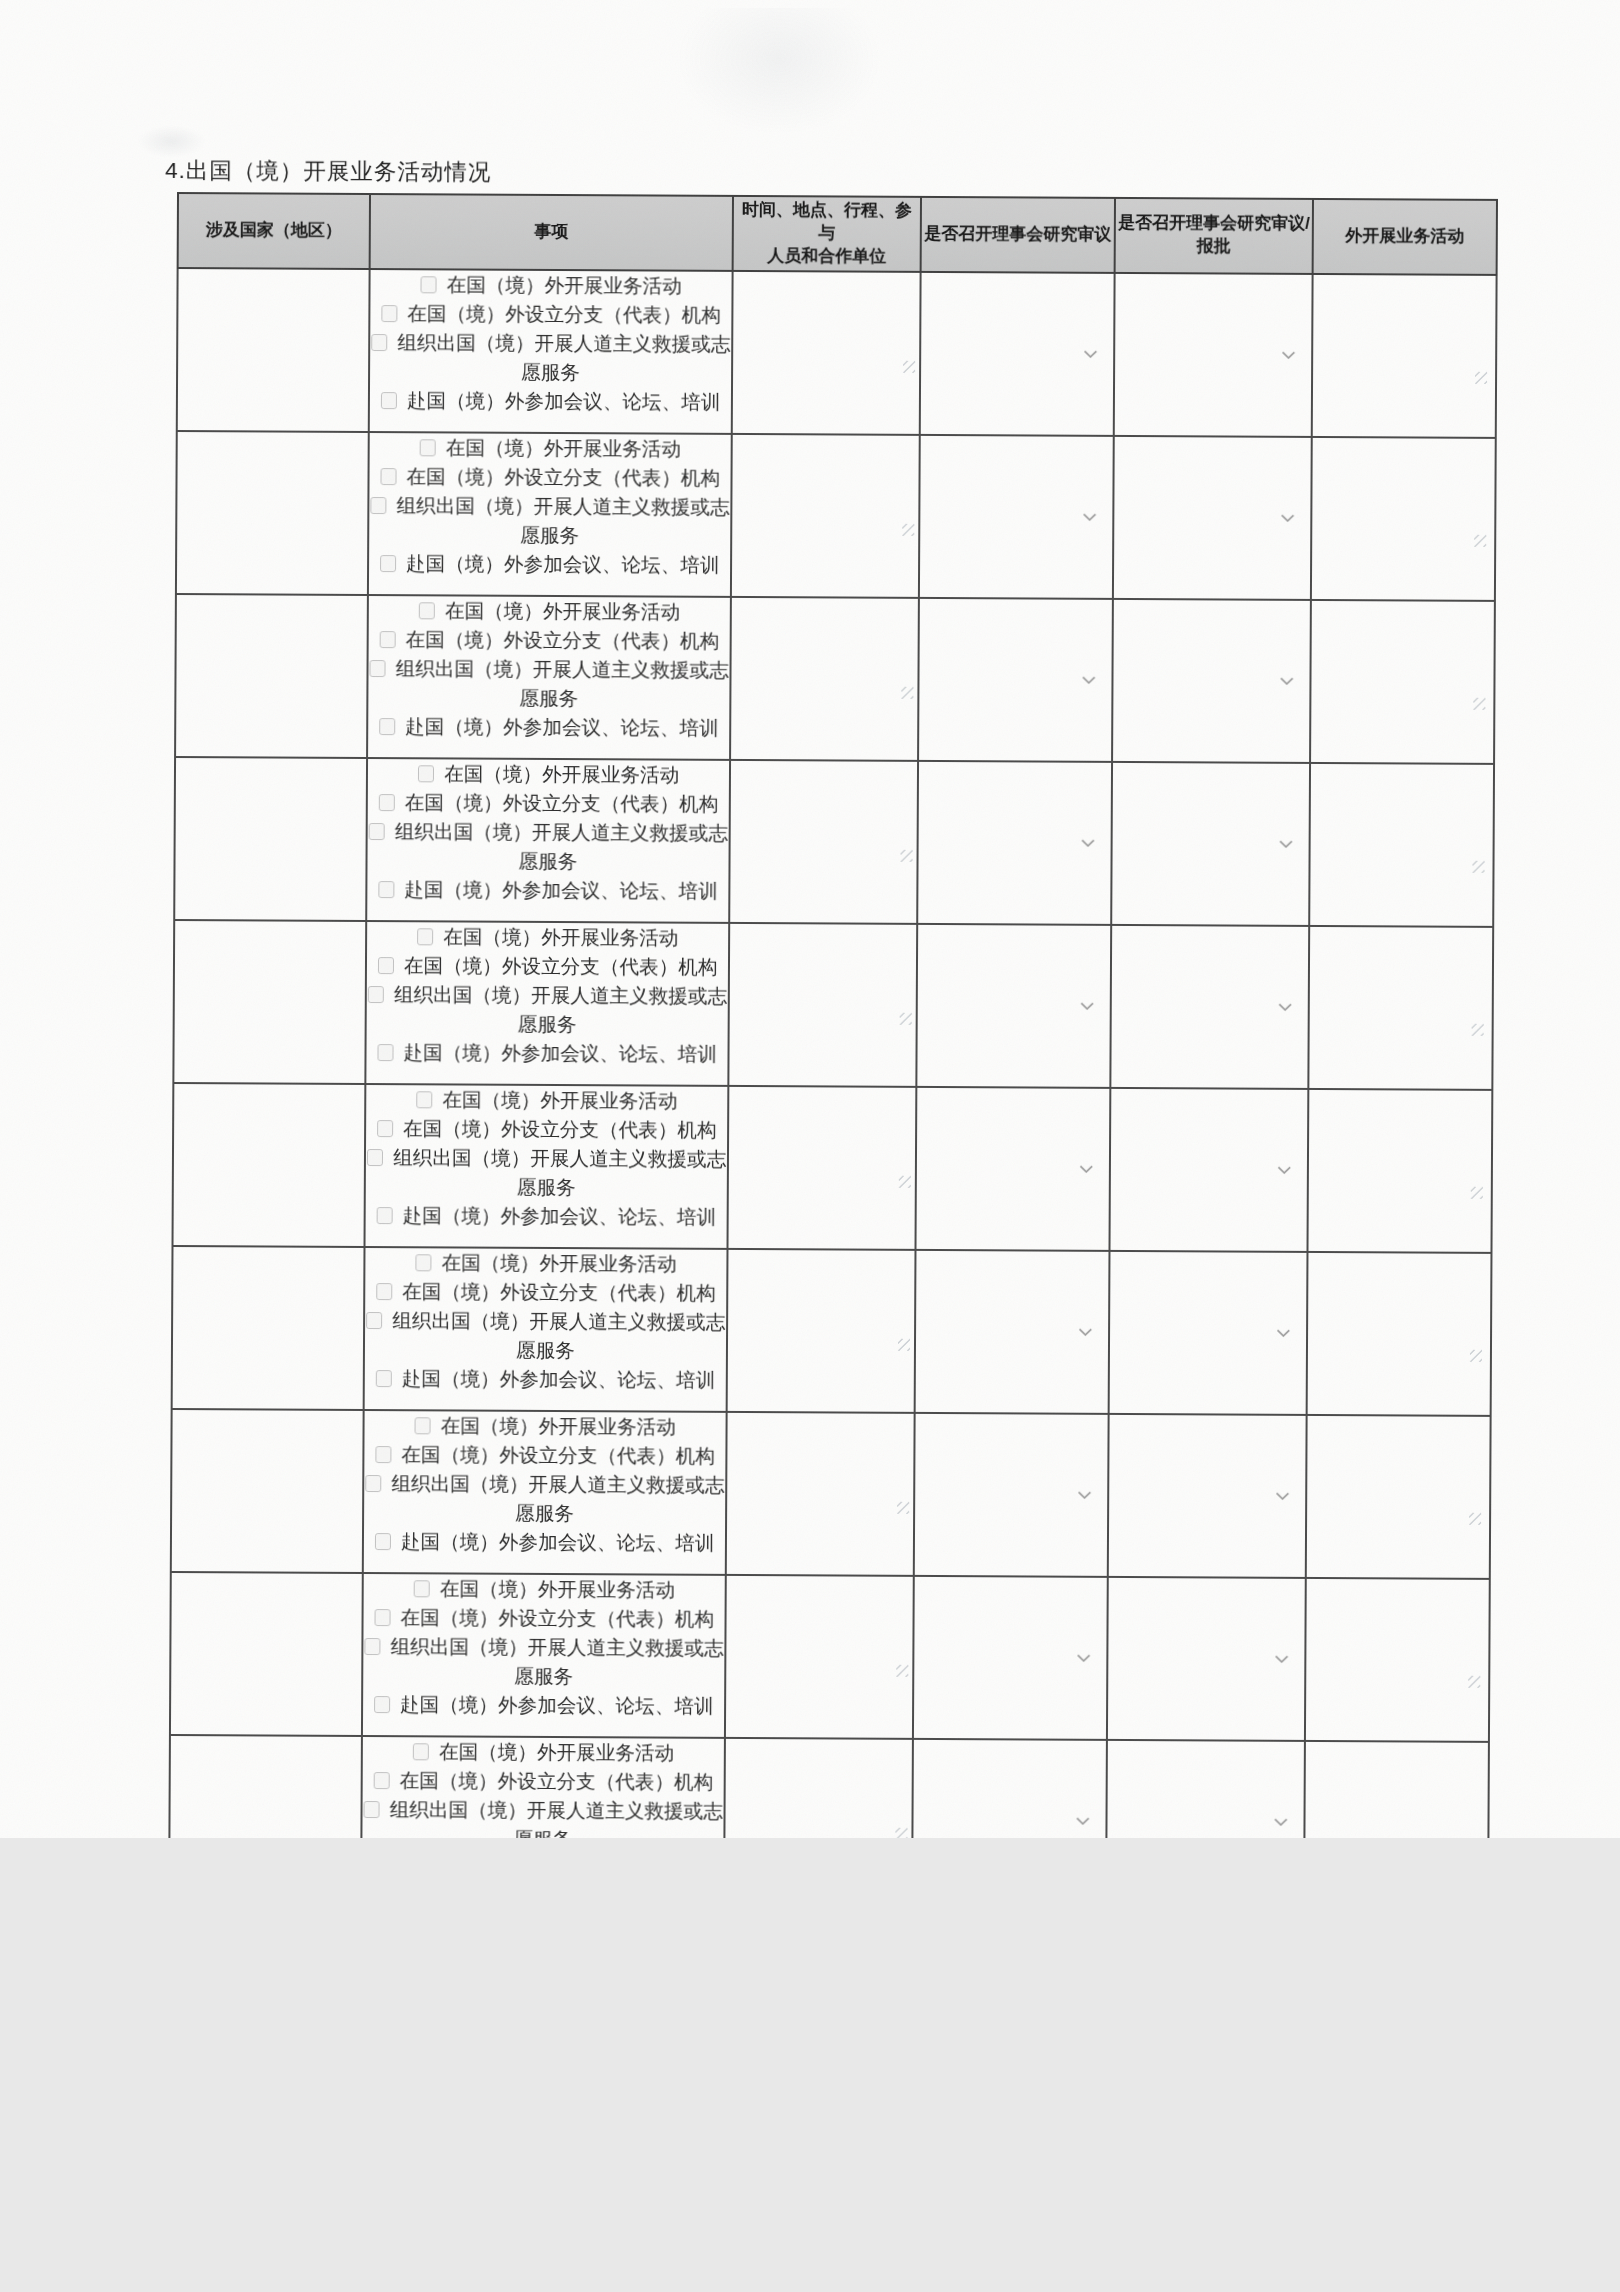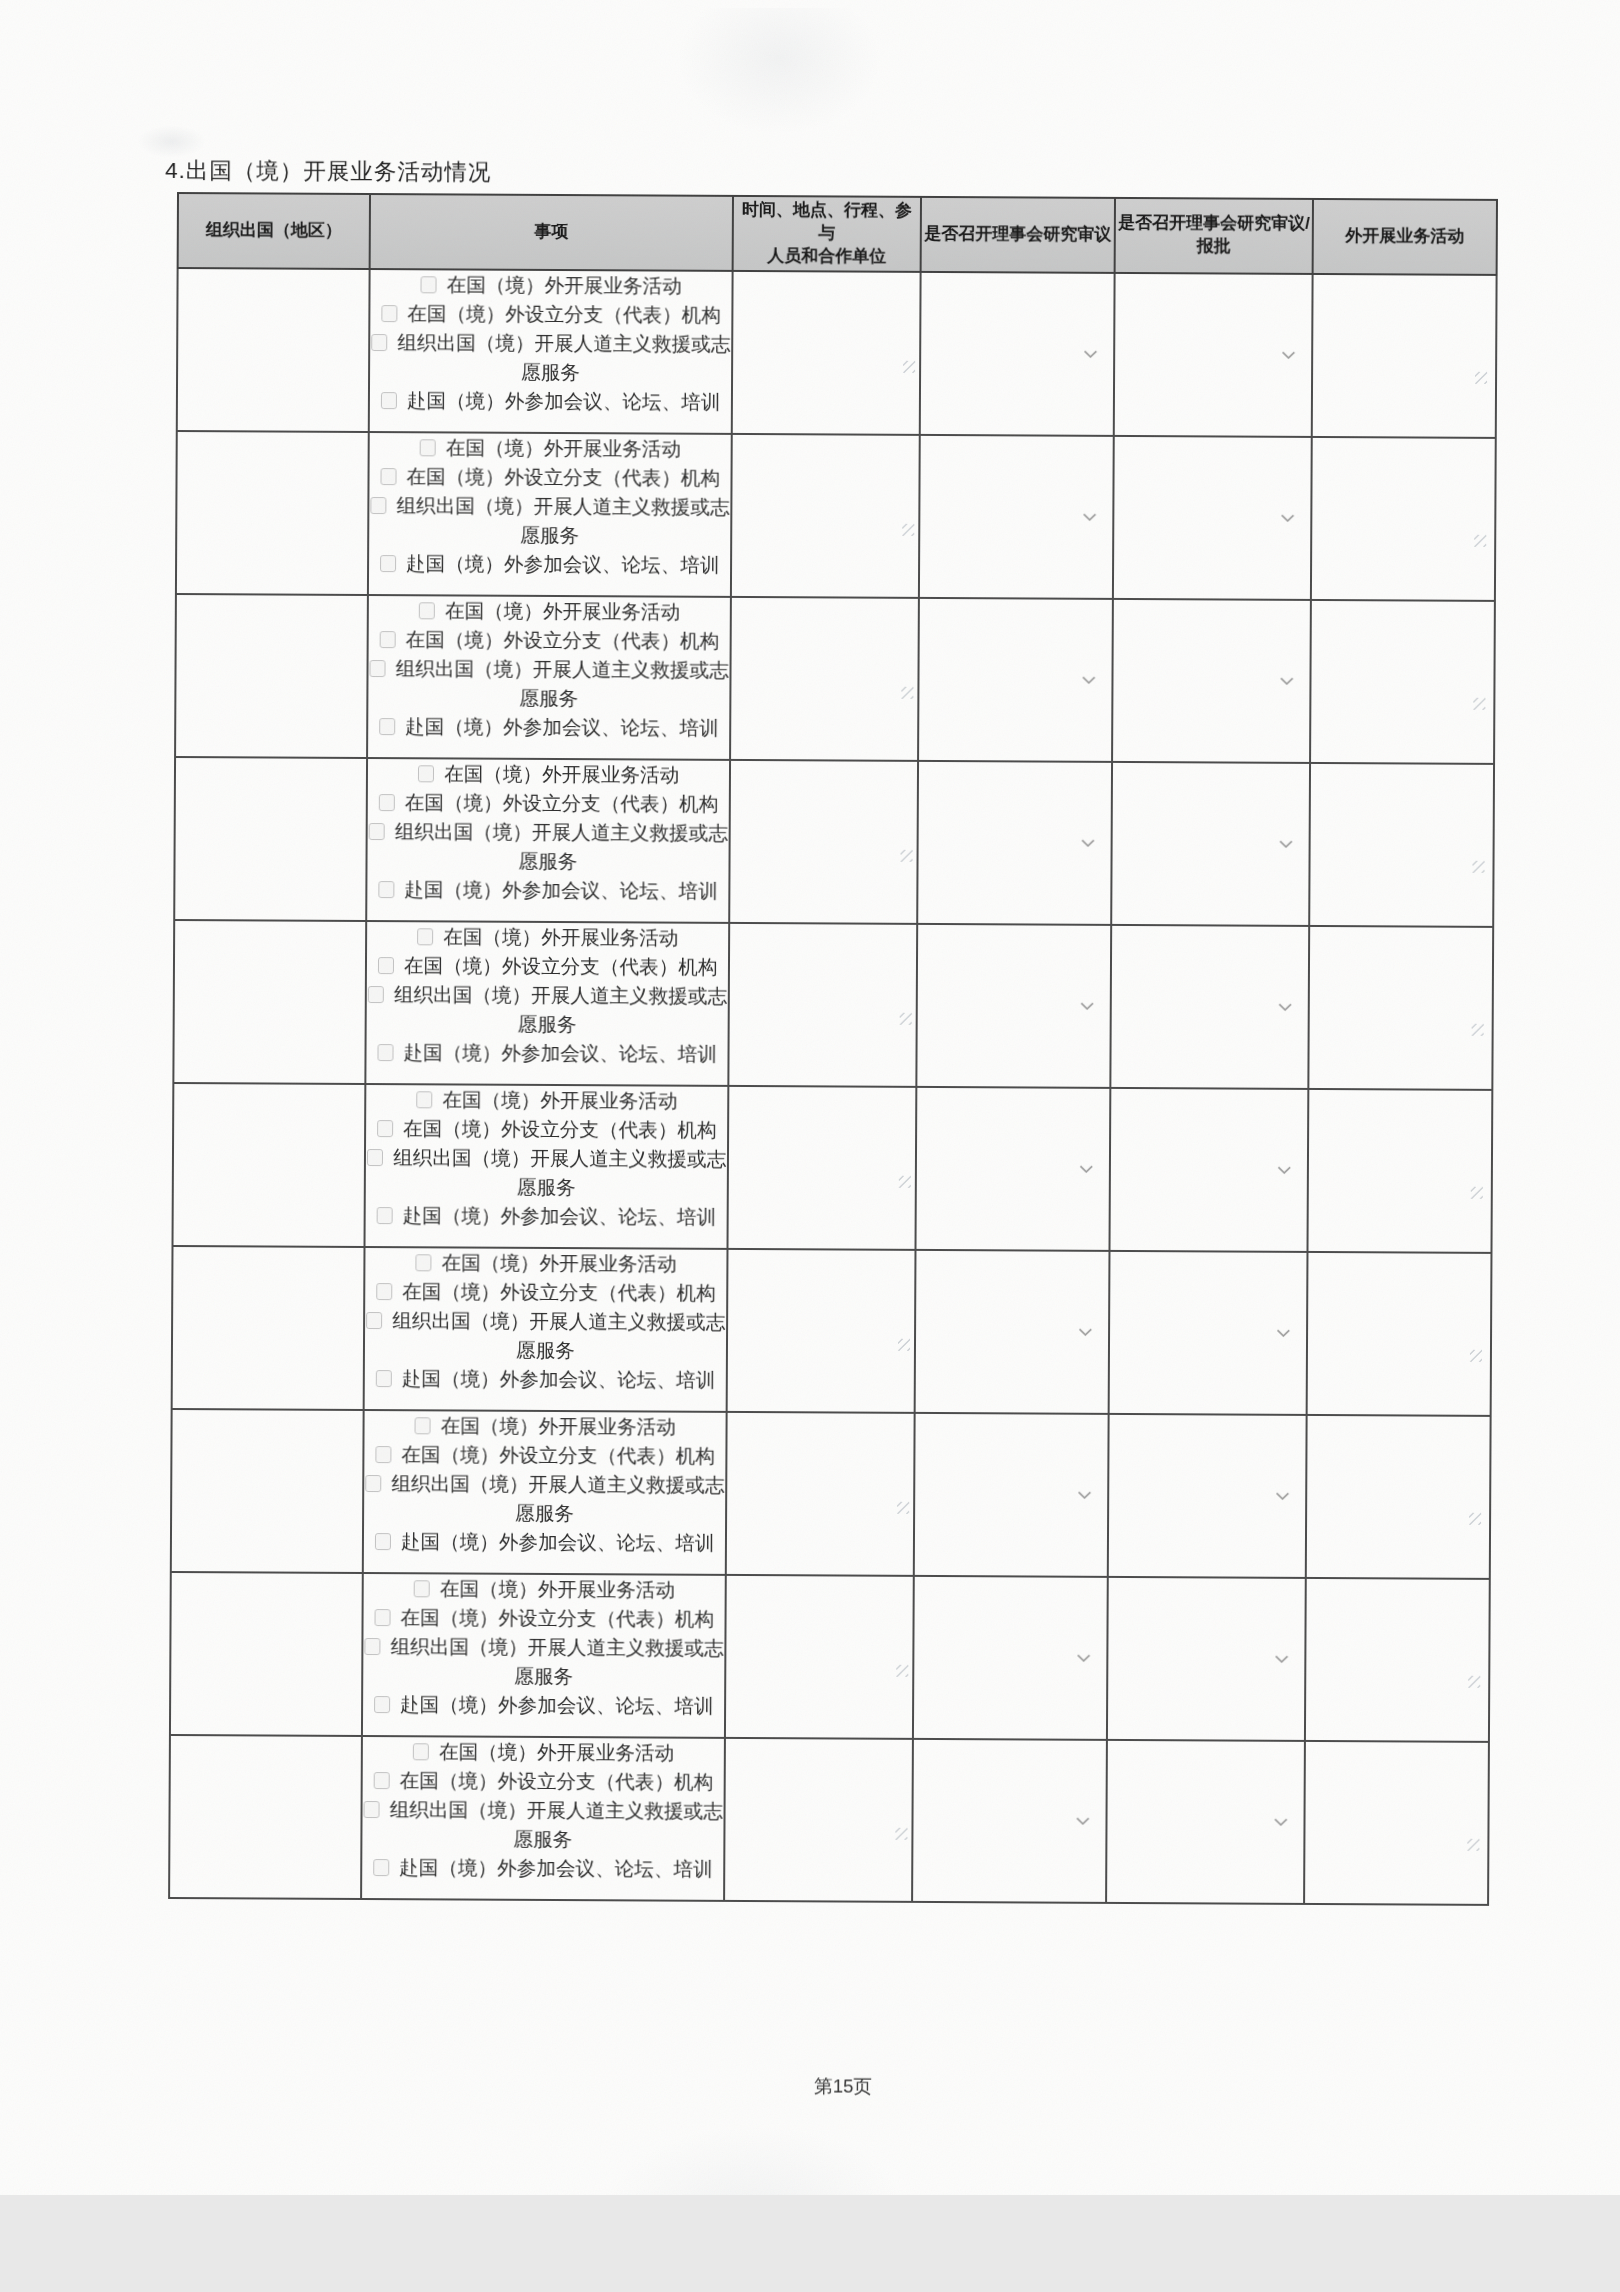--- a/index.html
+++ b/index.html
@@ -1,17 +1,17 @@
 <!DOCTYPE html>
 <html><head>
 <meta charset="utf-8">
 <style>
   html,body{margin:0;padding:0;background:#e8e8e8;}
   .page{
-    position:relative;width:1620px;height:2195px;margin:0 auto;
+    position:relative;width:1620px;height:1838px;margin:0 auto;
     background:#fcfcfb;overflow:hidden;
     font-family:"Liberation Sans","DejaVu Sans",sans-serif;
     color:#2a2a2a;
   }
   .content{position:absolute;left:0;top:0;width:100%;height:100%;
     transform:rotate(0.3deg);transform-origin:176px 196px;filter:blur(0.2px);}
   .doc-title{position:absolute;left:165px;top:155px;font-size:22.5px;color:#1f1f1f;
     letter-spacing:1px;white-space:nowrap;}
   table.report{
     position:absolute;left:177px;top:192px;width:1319px;
@@ -57,21 +57,21 @@
       <colgroup>
         <col style="width:192px">
           <col style="width:363px">
           <col style="width:188px">
         <col style="width:194px">
           <col style="width:198px">
           <col style="width:184px">
       </colgroup>
       <thead>
         <tr>
-          <th>组织出国（地区）</th>
+          <th>涉及国家（地区）</th>
           <th>事项</th>
           <th>时间、地点、行程、参与
 人员和合作单位</th>
           <th>是否召开理事会研究审议</th>
           <th>是否召开理事会研究审议/
 报批</th>
           <th>外开展业务活动</th>
         </tr>
       </thead>
       <tbody id="table-body">

